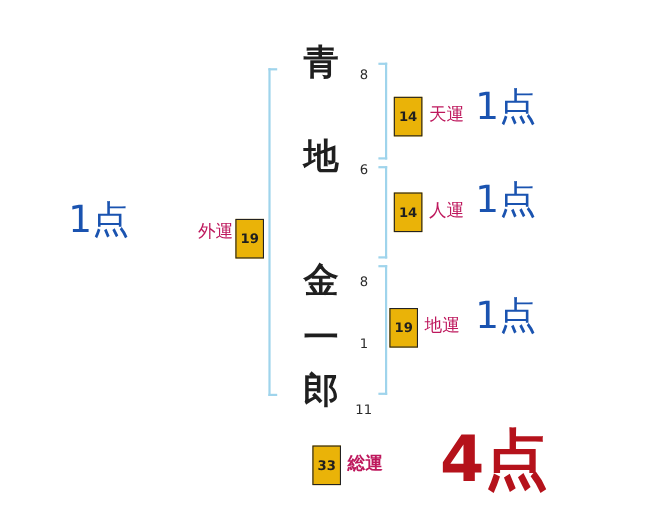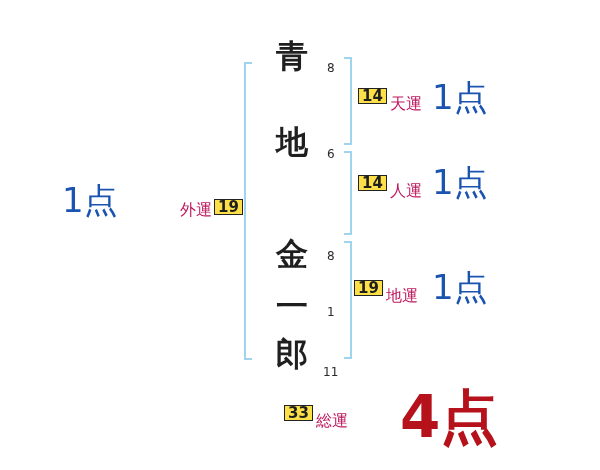--- a/index.html
+++ b/index.html
@@ -35,27 +35,27 @@
     border-bottom:2px solid #9fd4ec;
   }
   .bracket.right{
     border-right:2px solid #9fd4ec;
     border-top:2px solid #9fd4ec;
     border-bottom:2px solid #9fd4ec;
   }
   .valbox{
     box-sizing:border-box;
     min-width:26px;
-    height:16px;
+    height:36px;
     border:1.5px solid #222;
-    background:#fde047;
+    background:#eab308;
     display:flex;
     align-items:center;
     justify-content:center;
-    font-size:15px;
+    font-size:12px;
     font-weight:600;
     padding:0 3px;
   }
   .flabel{
     font-size:16px;
     color:#be185d;
     line-height:1;
     white-space:nowrap;
   }
   .score-blue{
@@ -102,21 +102,21 @@
   <div class="abs valbox" style="left:358px;top:88px;">14</div>
   <div class="abs flabel" style="left:390px;top:96px;">天運</div>
 
   <div class="abs valbox" style="left:358px;top:175px;">14</div>
   <div class="abs flabel" style="left:390px;top:183px;">人運</div>
 
   <div class="abs valbox" style="left:354px;top:280px;">19</div>
   <div class="abs flabel" style="left:386px;top:288px;">地運</div>
 
   <div class="abs valbox" style="left:284px;top:405px;">33</div>
-  <div class="abs flabel" style="left:316px;top:413px;">総運</div>
+  <div class="abs flabel" style="left:316px;top:413px;font-weight:bold;">総運</div>
 
   <div class="abs score-blue" style="left:62px;top:183px;">1点</div>
   <div class="abs score-blue" style="left:432px;top:80px;">1点</div>
   <div class="abs score-blue" style="left:432px;top:165px;">1点</div>
   <div class="abs score-blue" style="left:432px;top:270px;">1点</div>
 
   <div class="abs score-red" style="left:400px;top:388px;">4点</div>
 
 </div>
 

